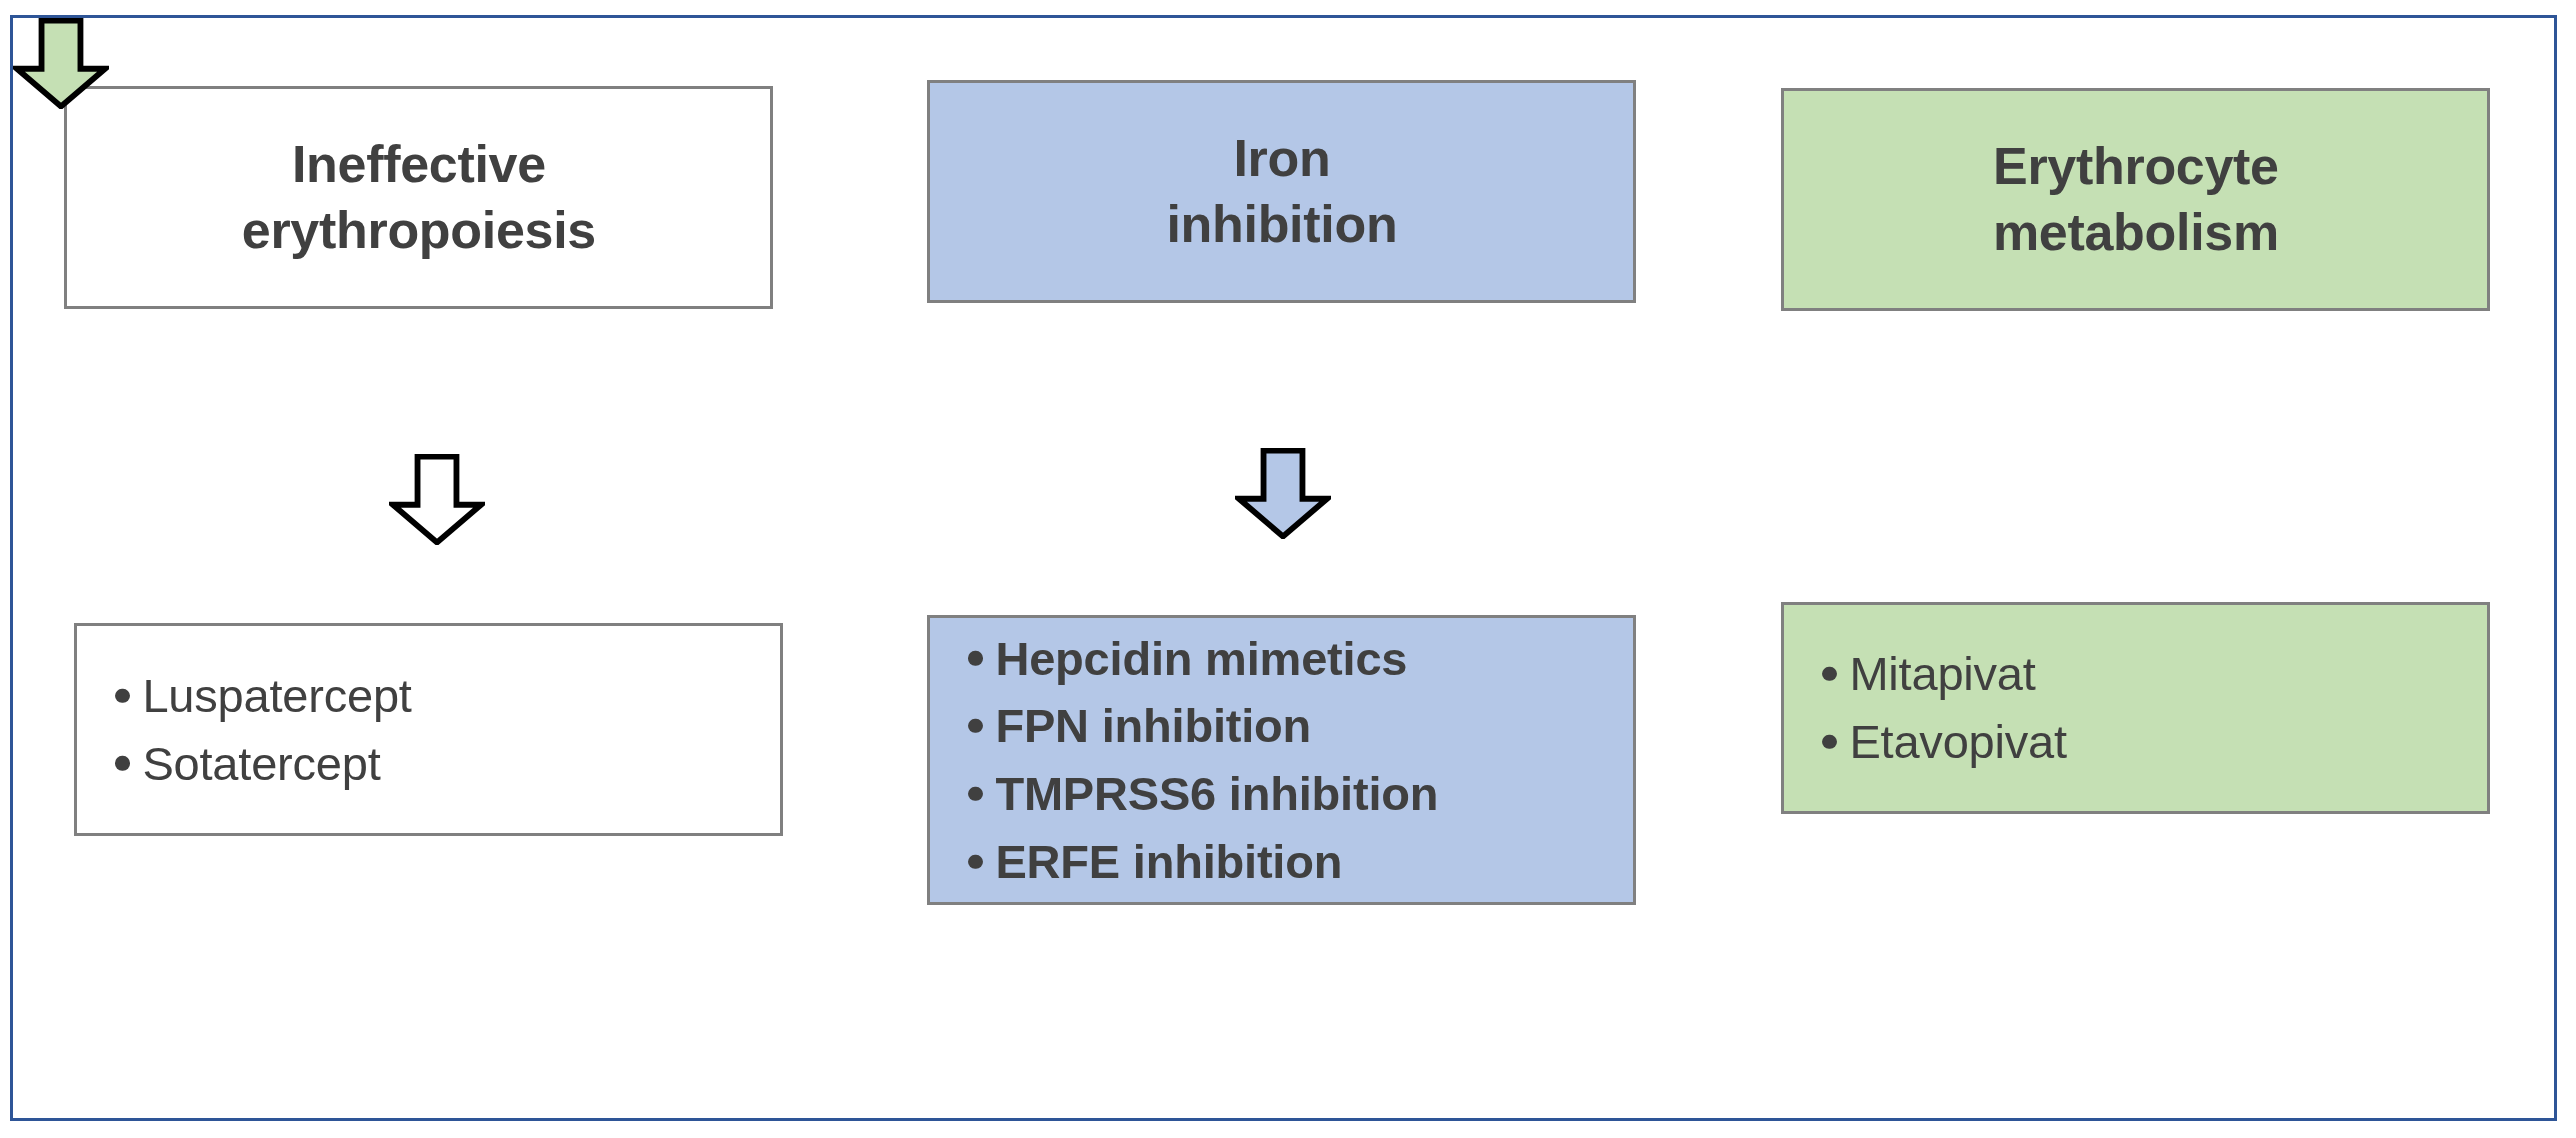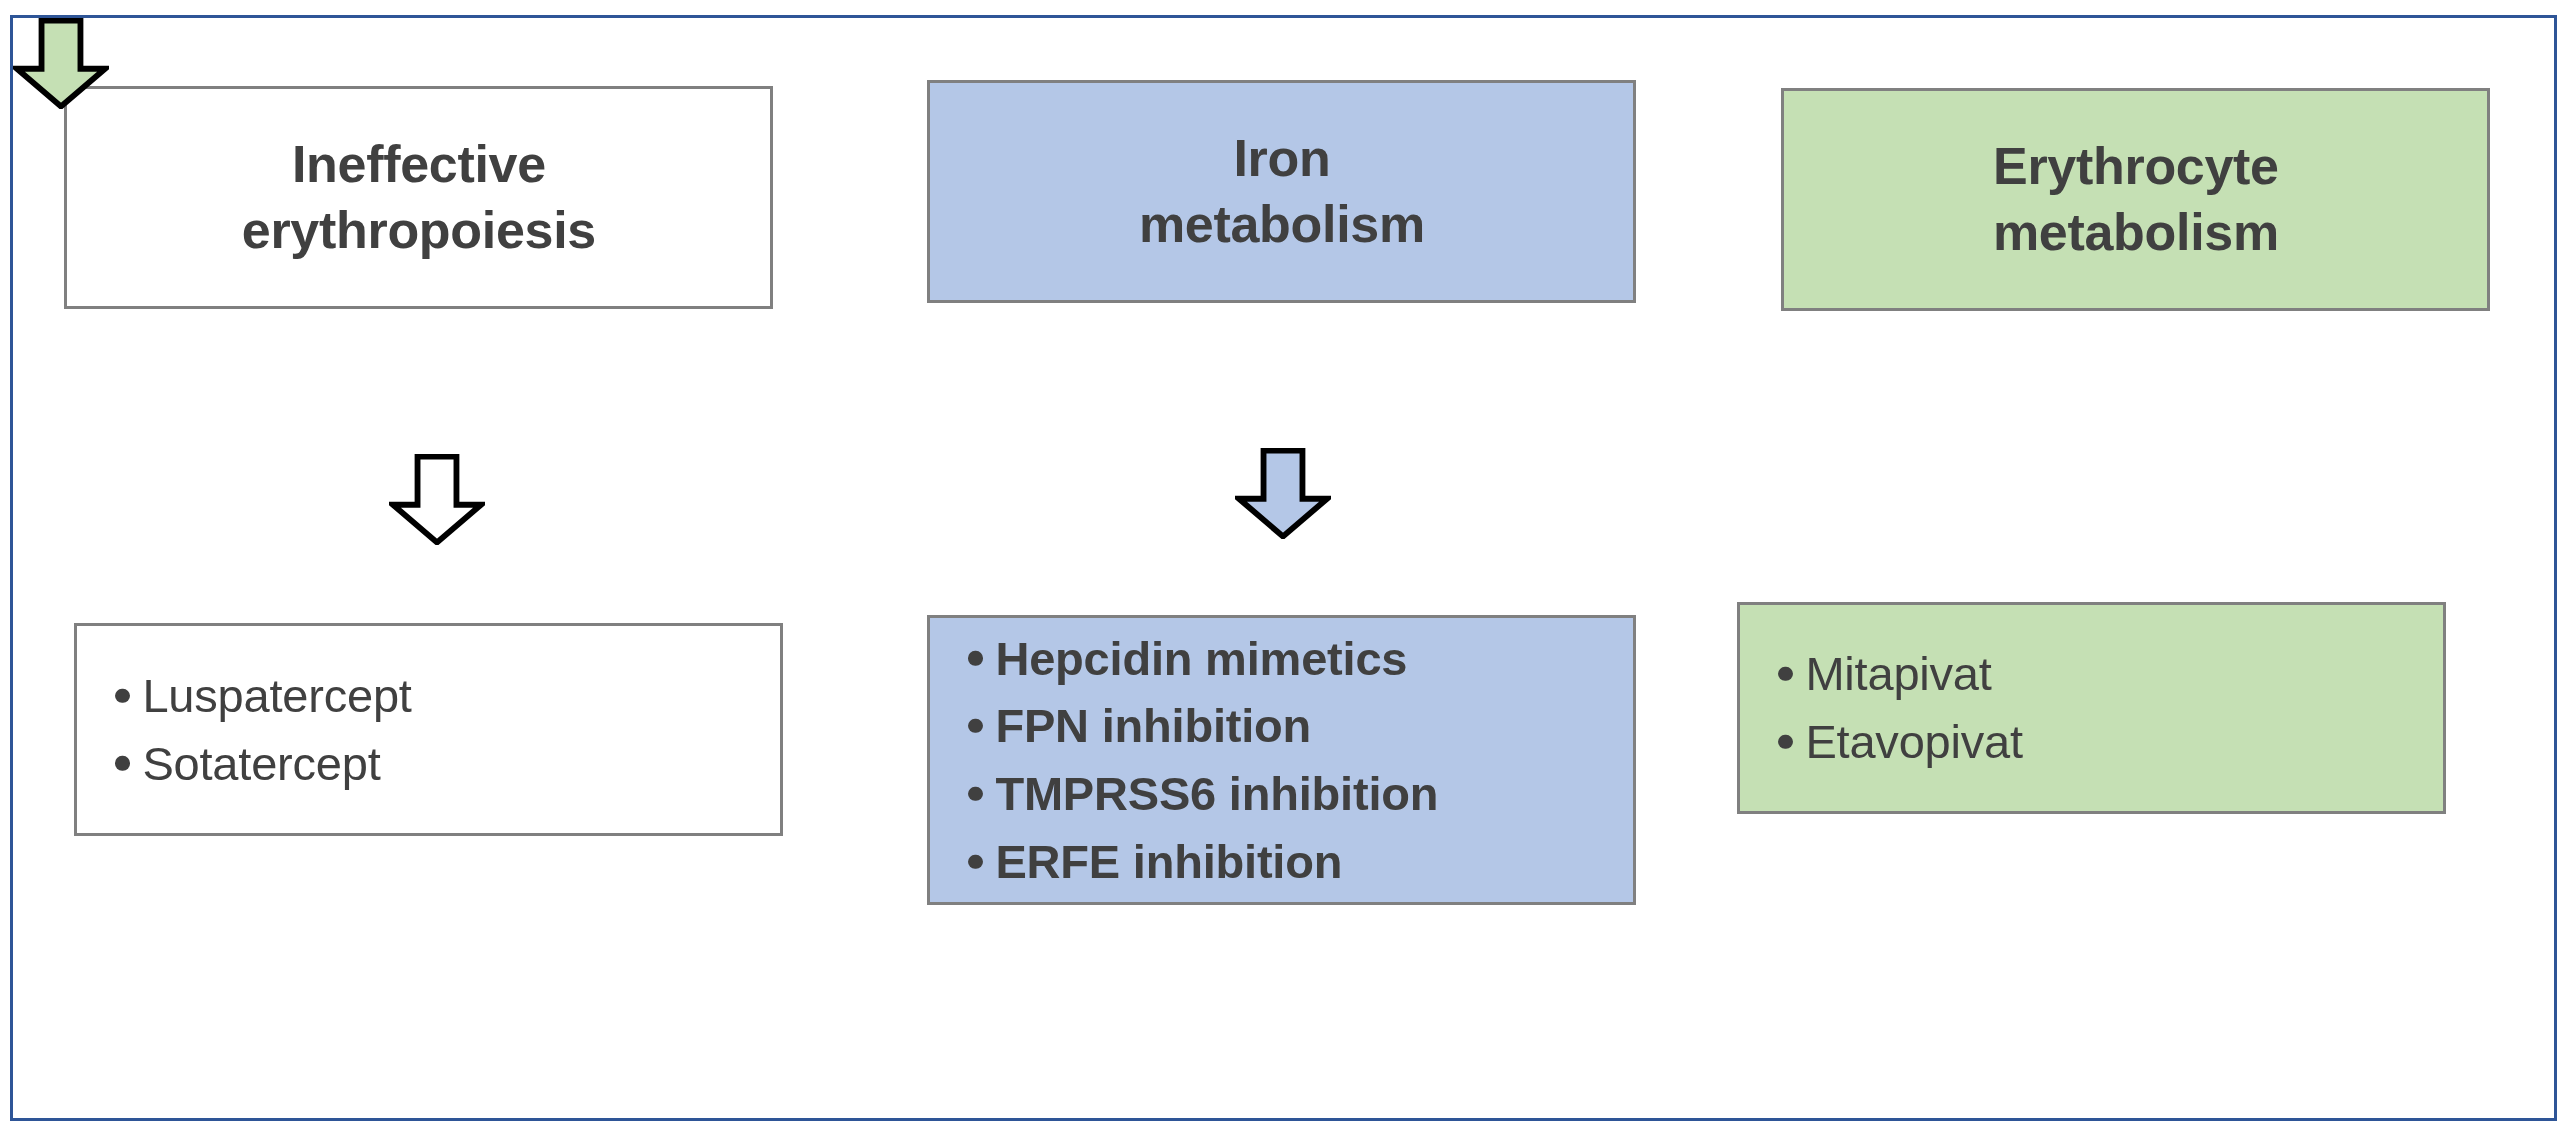--- a/index.html
+++ b/index.html
@@ -76,21 +76,21 @@
   }
 
   
   #box-ineffective-erythropoiesis { left: 51px;   top: 68px; width: 709px; height: 223px; }
   #box-iron-metabolism            { left: 914px; top: 62px;  width: 709px; height: 223px; }
   #box-erythrocyte-metabolism     { left: 1768px; top: 70px; width: 709px; height: 223px; align-items: center; }
 
   
   #box-ineffective-drugs { left: 61px;   top: 605px; width: 709px; height: 213px; }
   #box-iron-drugs        { left: 914px; top: 597px; width: 709px; height: 290px; font-weight: bold; }
-  #box-erythrocyte-drugs { left: 1724px; top: 584px; width: 709px; height: 212px; }
+  #box-erythrocyte-drugs { left: 1768px; top: 584px; width: 709px; height: 212px; }
 
   
   .arrow-wrap {
     position: absolute;
     width: 96px;
     height: 91px;
   }
   .arrow-wrap svg { display: block; width: 100%; height: 100%; }
 
   #arrow-ineffective { left: 376px;  top: 436px; }
@@ -115,21 +115,21 @@
 
   <div class="node-box is-white" id="box-ineffective-drugs">
     <ul class="node-list">
       <li>Luspatercept</li>
       <li>Sotatercept</li>
     </ul>
   </div>
 
   <div class="node-box is-blue" id="box-iron-metabolism">
     <div class="node-title">Iron
-metabolism</div>
+inhibition</div>
   </div>
 
   <div class="arrow-wrap" id="arrow-iron">
     <svg viewBox="0 0 148 140" preserveAspectRatio="none" aria-hidden="true">
       <polygon points="44,4 104,4 104,78 142,78 74,136 6,78 44,78" fill="#b4c7e7" stroke="#000000" stroke-width="9" stroke-linejoin="miter"></polygon>
     </svg>
   </div>
 
   <div class="node-box is-blue" id="box-iron-drugs">
     <ul class="node-list">

